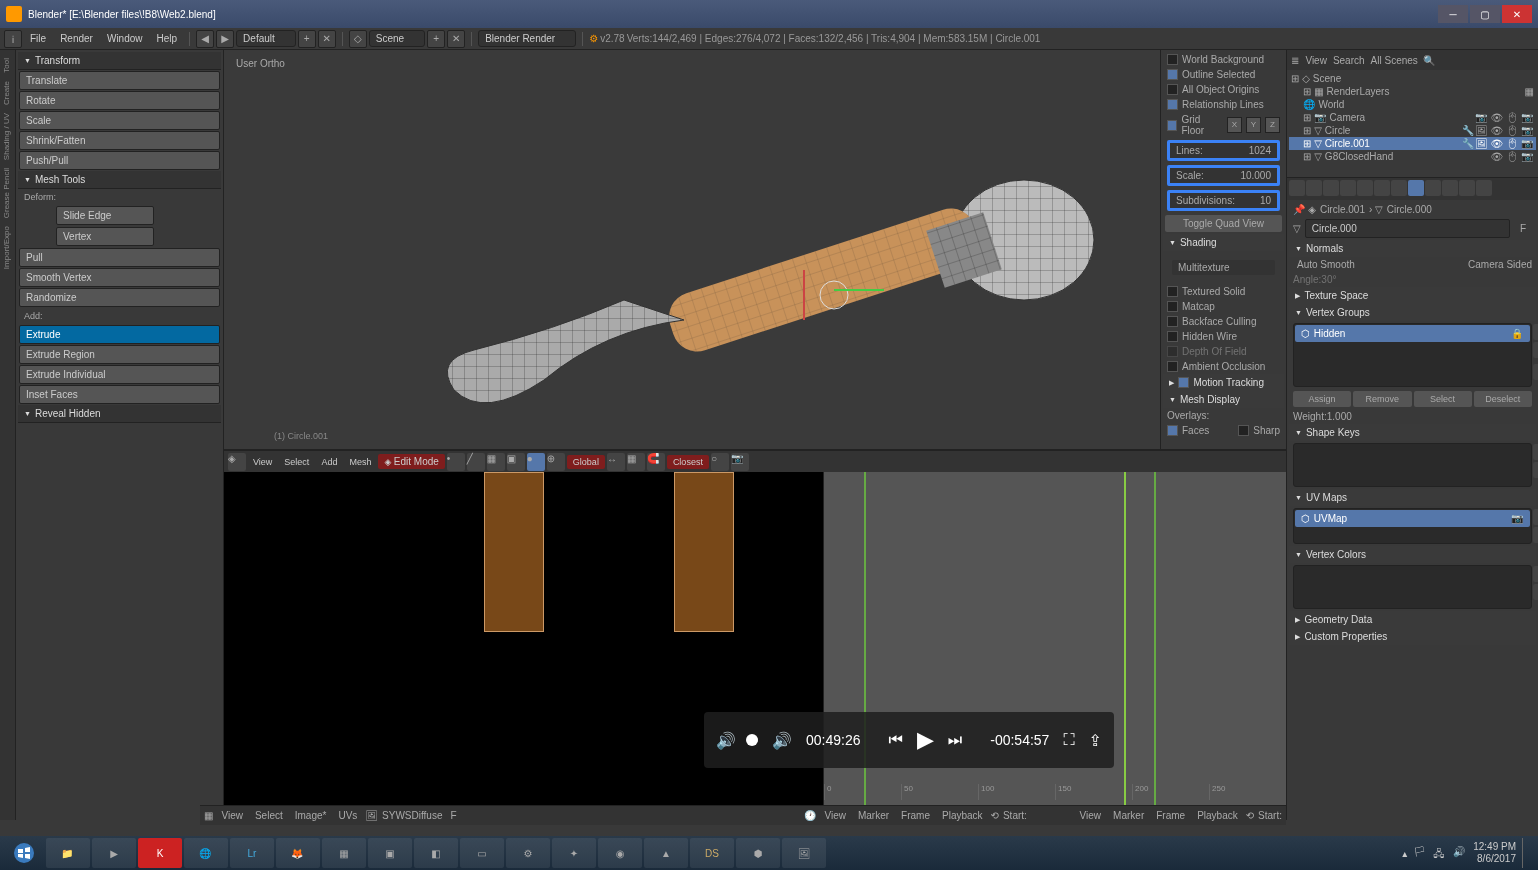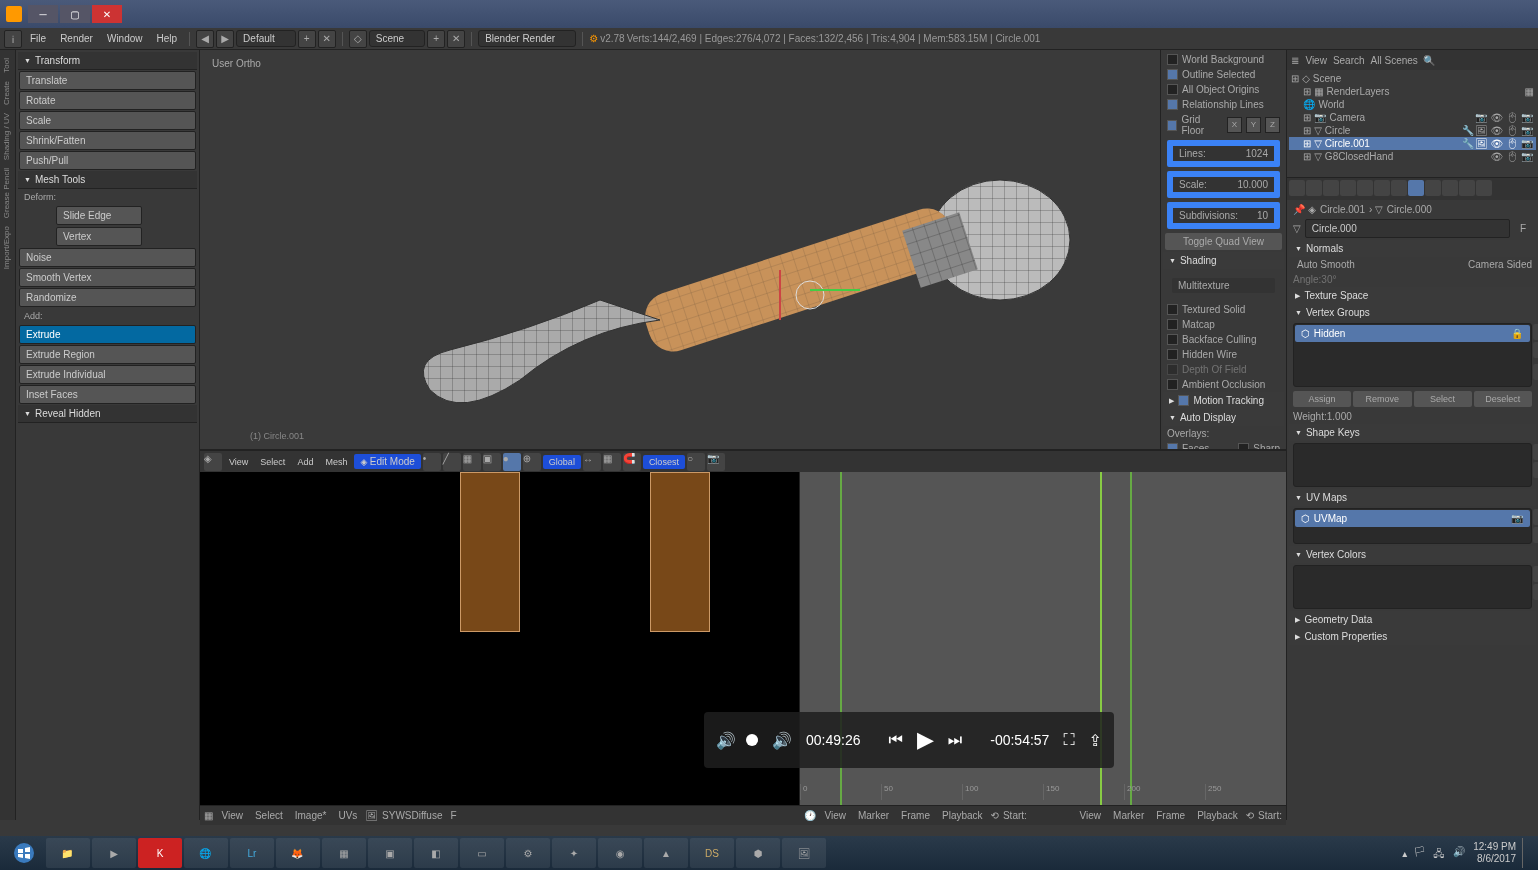--- a/index.html
+++ b/index.html
@@ -16,49 +16,49 @@
 
 .menubar { height: 22px; background: #393939; border-bottom: 1px solid #222; display: flex; align-items: center; padding: 0 4px; gap: 2px; }
 .menubar .item { padding: 2px 6px; color: #ccc; }
 .menubar .sep { width: 1px; height: 14px; background: #555; margin: 0 4px; }
 .menubar .dropdown { background: #333; border: 1px solid #222; padding: 2px 20px 2px 6px; color: #ccc; position: relative; border-radius: 3px; }
 .menubar .iconbtn { width: 18px; height: 18px; background: #444; border: 1px solid #222; border-radius: 2px; display: flex; align-items: center; justify-content: center; }
 .menubar .stats { color: #999; font-size: 10px; }
 
 
 .main { display: flex; height: 770px; }
-.leftpanel { width: 200px; background: #393939; border-right: 1px solid #222; display: flex; }
+.leftpanel { width: 224px; background: #393939; border-right: 1px solid #222; display: flex; }
 .lefttabs { width: 16px; background: #333; border-right: 1px solid #222; display: flex; flex-direction: column; padding-top: 4px; }
 .lefttab { writing-mode: vertical-rl; transform: rotate(180deg); padding: 4px 2px; font-size: 8px; color: #888; }
 .leftcontent { flex: 1; padding: 2px; }
 .panelheader { background: #333; padding: 3px 6px; color: #ddd; border-bottom: 1px solid #222; display: flex; align-items: center; }
 .panelheader::before { content: "▼"; font-size: 7px; margin-right: 4px; }
 .panelbtn { background: #555; border: 1px solid #222; padding: 3px 6px; margin: 1px; color: #ccc; border-radius: 2px; display: block; }
 .panelbtn.half { display: inline-block; width: calc(50% - 4px); margin-left: 38px; }
 .panelbtn.highlight { background: #0369a1; color: #fff; }
 .panellabel { padding: 3px 6px; color: #aaa; font-size: 9px; }
 
 
 .viewarea { flex: 1; display: flex; flex-direction: column; }
 .viewport3d { height: 400px; background: #393939; position: relative; border-bottom: 1px solid #222; display: flex; }
 .view3dmain { flex: 1; background: #3a3a3a; position: relative; overflow: hidden; }
 .view3dmain .label { position: absolute; top: 8px; left: 12px; color: #aaa; }
 .view3dmain .object { position: absolute; top: 100px; left: 180px; width: 700px; height: 280px; }
 .npanel { width: 126px; background: #393939; border-left: 1px solid #222; padding: 2px; overflow: hidden; }
 .npanel .row { display: flex; align-items: center; padding: 2px 4px; gap: 4px; }
 .npanel .check { width: 11px; height: 11px; background: #222; border: 1px solid #555; }
 .npanel .check.on { background: #5577aa; }
-.npanel .numfield { background: #333; border: 6px solid #3b82f6; padding: 2px 6px; flex: 1; text-align: right; border-radius: 2px; display: flex; justify-content: space-between; }
+.npanel .numfield { background: #333; border: 3px solid #3b82f6; padding: 2px 6px; flex: 1; text-align: right; border-radius: 2px; display: flex; justify-content: space-between; }
 .npanel .fullbtn { background: #555; padding: 3px; text-align: center; border-radius: 2px; margin: 2px; }
 .npanel .dropdown2 { background: #333; padding: 2px 6px; border-radius: 2px; margin: 9px; }
 .npanel .axisbtn { width: 16px; height: 16px; background: #555; border: 1px solid #222; text-align: center; font-size: 8px; line-height: 14px; }
 
 .viewheader { height: 22px; background: #333; border-top: 1px solid #222; display: flex; align-items: center; padding: 0 4px; gap: 2px; }
 .viewheader .item { padding: 2px 5px; color: #ccc; font-size: 9px; }
-.viewheader .dropdown { background: #1d4ed8; padding: 2px 6px; border-radius: 2px; color: #ccc; font-size: 9px; }
+.viewheader .dropdown { background: #7f1d1d; padding: 2px 6px; border-radius: 2px; color: #ccc; font-size: 9px; }
 .viewheader .iconbtn { width: 18px; height: 18px; background: #444; border-radius: 2px; }
 
 
 .bottomsplit { flex: 1; display: flex; }
 .uveditor { width: 600px; background: #000; border-right: 1px solid #222; position: relative; }
 .uveditor .uvrect { position: absolute; background: rgba(200,120,40,0.6); border: 1px solid #c96; }
 .timeline { flex: 1; background: #555; position: relative; }
 .timeline .playhead { position: absolute; top: 0; bottom: 0; width: 2px; background: #8c4; }
 .timeline .scale { position: absolute; bottom: 20px; left: 0; right: 0; height: 16px; display: flex; color: #999; }
 .timeline .tick { flex: 1; border-left: 1px solid #666; padding-left: 2px; font-size: 8px; }
@@ -109,20 +109,21 @@
 .taskbar .trayico { width: 14px; height: 14px; }
 .taskbar .clock { text-align: right; line-height: 1.2; }
 
 svg { display: block; }
 </style>
 </head>
 <body>
 
 <div class="titlebar">
   <div class="icon"></div>
+  <div class="title">Blender* [E:\Blender files\!B8\Web2.blend]</div>
   <div class="winbtns">
     <div class="winbtn">─</div>
     <div class="winbtn">▢</div>
     <div class="winbtn close">✕</div>
   </div>
 </div>
 
 <div class="menubar">
   <div class="iconbtn">ℹ</div>
   <div class="item">File</div>
@@ -161,21 +162,21 @@
     <div class="leftcontent">
       <div class="panelheader">Transform</div>
       <div class="panelbtn">Translate</div>
       <div class="panelbtn">Rotate</div>
       <div class="panelbtn">Scale</div>
       <div class="panelbtn">Shrink/Fatten</div>
       <div class="panelbtn">Push/Pull</div>
       <div class="panelheader">Mesh Tools</div>
       <div class="panellabel">Deform:</div>
       <div class="panelbtn half">Slide Edge</div><div class="panelbtn half">Vertex</div>
-      <div class="panelbtn">Noise</div>
+      <div class="panelbtn">Pull</div>
       <div class="panelbtn">Smooth Vertex</div>
       <div class="panelbtn">Randomize</div>
       <div class="panellabel">Add:</div>
       <div class="panelbtn highlight">Extrude</div>
       <div class="panelbtn">Extrude Region</div>
       <div class="panelbtn">Extrude Individual</div>
       <div class="panelbtn">Inset Faces</div>
       <div class="panelheader">Reveal Hidden</div>
     </div>
   </div>
@@ -271,21 +272,21 @@
             <span>Depth Of Field</span>
           </div>
         <div class="row">
             <div class="check"></div>
             <span>Ambient Occlusion</span>
           </div>
         <div class="section closed">
             <div class="check on" style="margin-right:4px"></div>
             <span>Motion Tracking</span>
           </div>
-        <div class="section">Auto Display</div>
+        <div class="section">Mesh Display</div>
         <div class="row">
             <span>Overlays:</span>
           </div>
         <div class="row">
             <div class="check on"></div>
             <span>Faces</span>
           <div class="check" style="margin-left:auto"></div>
             <span>Sharp</span>
           </div>
       </div>

